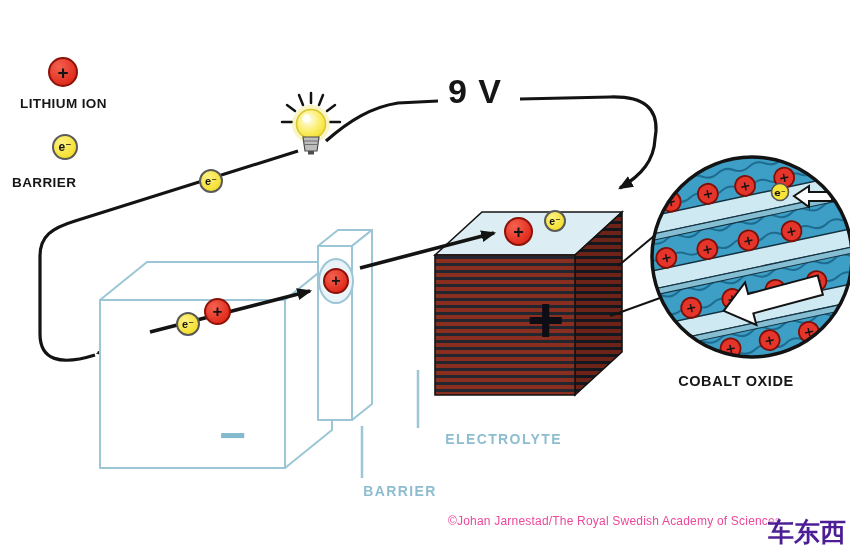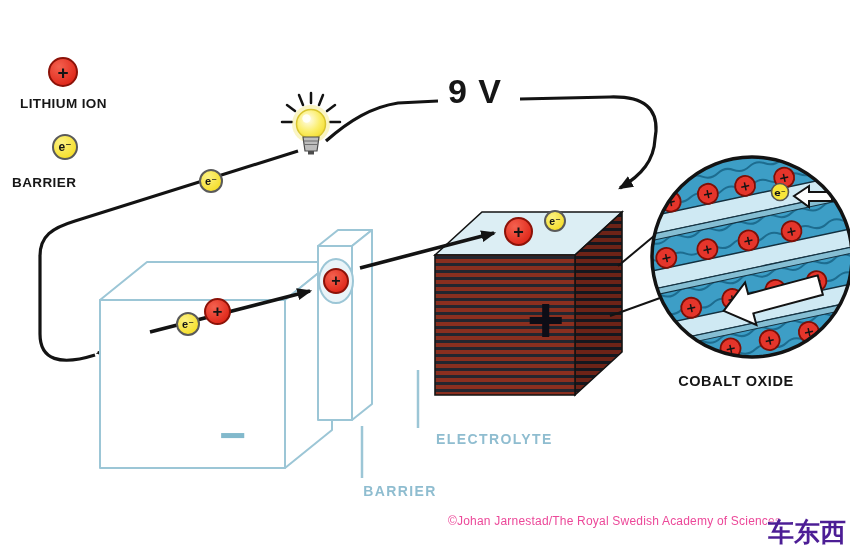--- a/index.html
+++ b/index.html
@@ -197,19 +197,19 @@
   <div class="ion ion-yellow" style="left:199px;top:169px;width:24px;height:24px;font-size:11px">e⁻</div>
   <div class="ion ion-yellow" style="left:176px;top:312px;width:24px;height:24px;font-size:11px">e⁻</div>
   <div class="ion ion-red" style="left:204px;top:298px;width:27px;height:27px;font-size:17px">+</div>
   <div class="ion ion-red" style="left:323px;top:268px;width:26px;height:26px;font-size:16px">+</div>
   <div class="ion ion-red" style="left:504px;top:217px;width:29px;height:29px;font-size:18px">+</div>
   <div class="ion ion-yellow" style="left:544px;top:210px;width:22px;height:22px;font-size:10.5px">e⁻</div>
 
   <div class="lbl sign-neg" style="left:211px;top:413px;width:44px;line-height:44px">−</div>
   <div class="lbl sign-pos" style="left:511px;top:288px;width:70px;line-height:64px">+</div>
 
-  <div class="lbl lbl-blue" style="left:436px;top:431px;width:150px;text-align:left">ELECTROLYTE</div>
+  <div class="lbl lbl-blue" style="left:412px;top:431px;width:150px;text-align:right">ELECTROLYTE</div>
   <div class="lbl cobalt" style="left:646px;top:373px;width:180px;text-align:center">COBALT OXIDE</div>
   <div class="lbl lbl-blue" style="left:330px;top:483px;width:140px;text-align:center">BARRIER</div>
 
   <div class="credit" style="left:448px;top:514px">©Johan Jarnestad/The Royal Swedish Academy of Sciences</div>
   <div class="watermark">车东西</div>
 </div>
 
 </body></html>

